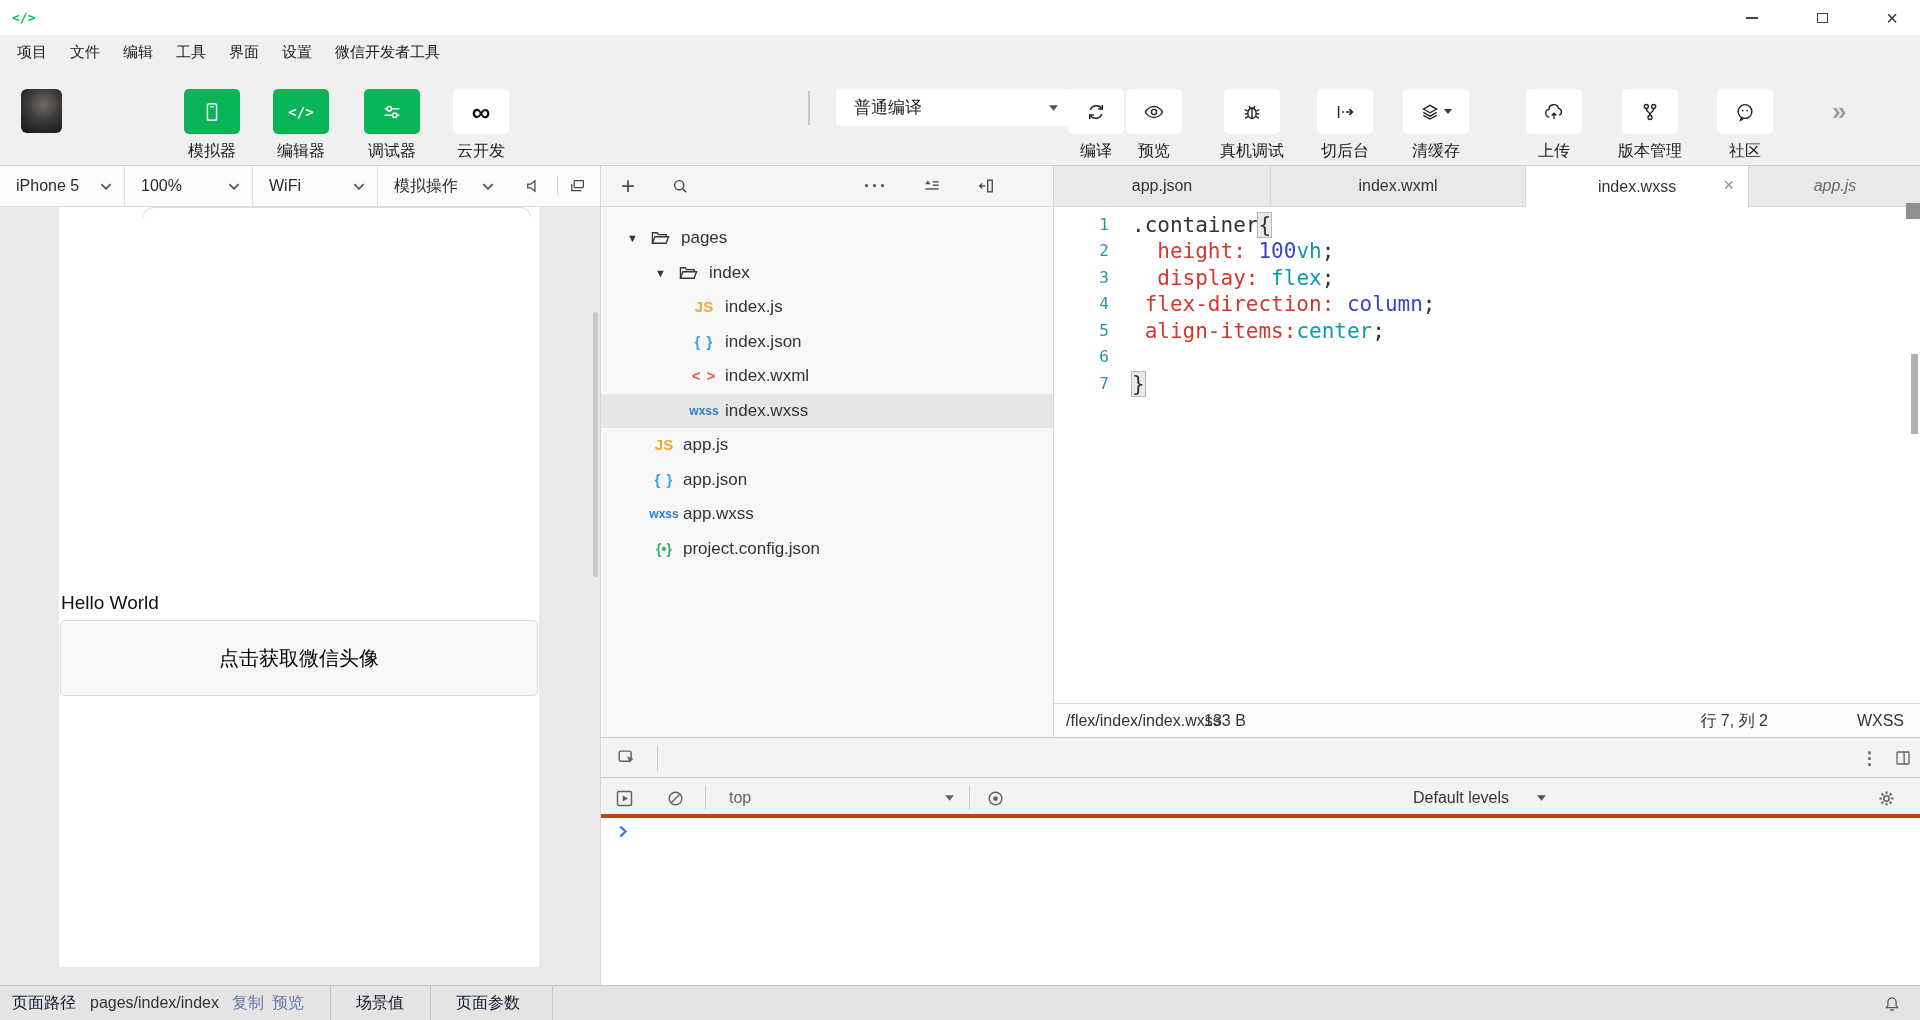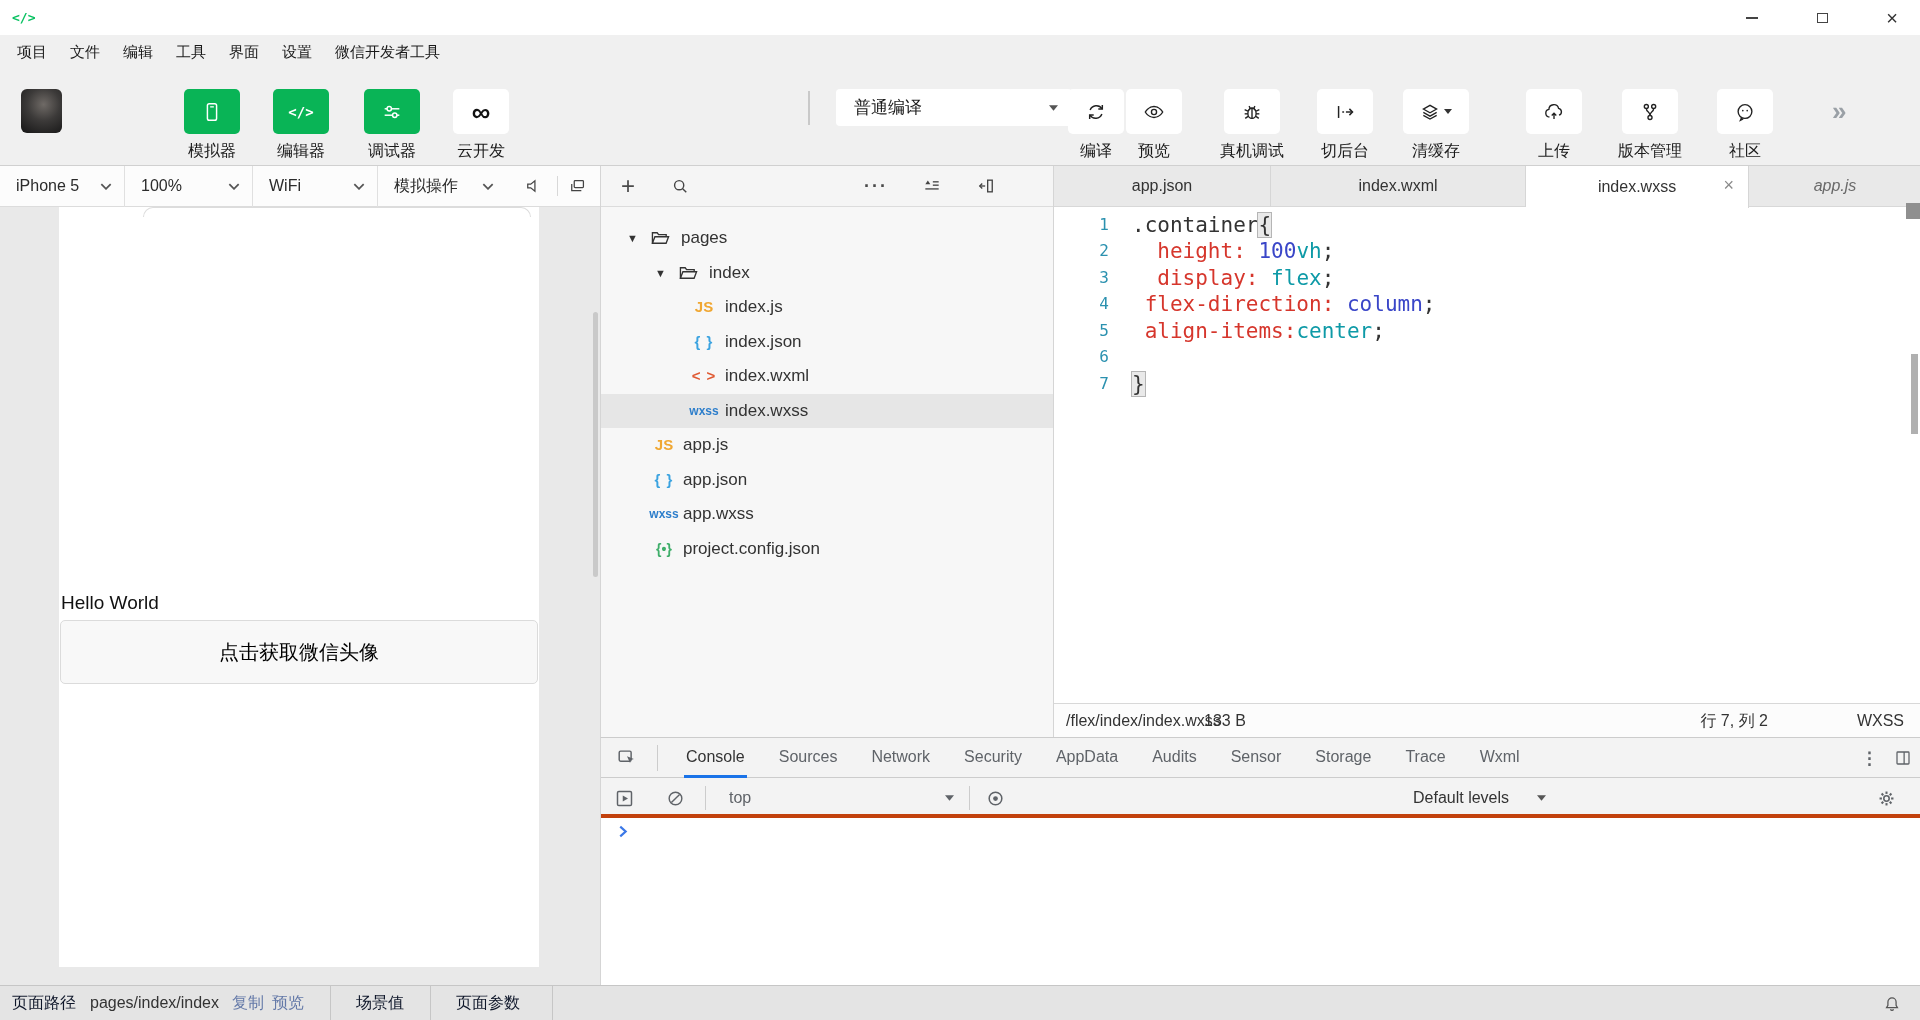--- a/index.html
+++ b/index.html
@@ -49,21 +49,21 @@
   .device-bar { position:absolute; left:0; top:0; width:600px; height:42px; background:#fcfcfc; border-bottom:1px solid #dcdcdc; }
   .seg { position:absolute; top:0; height:42px; display:flex; align-items:center; justify-content:space-between;
          padding:0 12px 0 16px; border-right:1px solid #e0e0e0; font-size:16px; color:#2b2b2b; }
   .bar-icon { position:absolute; top:10px; width:24px; height:22px; display:flex; align-items:center; justify-content:center; }
   .mini-div { position:absolute; left:557px; top:11px; width:1px; height:20px; background:#d8d8d8; }
 
   .sim-page { position:absolute; left:59px; top:42px; width:480px; height:760px; background:#fff; }
   .capsule { position:absolute; left:84px; top:0px; width:388px; height:10px; background:#fff;
              border:1px solid #dcdcdc; border-bottom:none; border-radius:10px 10px 0 0; }
   .hello { position:absolute; left:2px; top:385px; font-size:19px; color:#111; }
-  .avatar-btn { position:absolute; left:1px; top:413px; width:478px; height:64px; background:#f8f8f8;
+  .avatar-btn { position:absolute; left:1px; top:413px; width:478px; height:76px; background:#f8f8f8;
                 border:1px solid #dbdbdb; border-radius:5px; font-size:20px; color:#000;
                 display:flex; align-items:center; justify-content:center; }
   .sim-scroll { position:absolute; left:593px; top:147px; width:5px; height:265px; background:#c9c9c9; border-radius:3px; }
 
   .tree-panel { position:absolute; left:600px; top:165px; width:453px; height:572px; background:#f7f7f7; border-left:1px solid #d5d5d5; }
   .tree-header { position:absolute; left:0; top:0; right:0; height:42px; border-bottom:1px solid #dcdcdc; background:#f5f5f5; }
   .th-icon { position:absolute; top:9px; width:26px; height:24px; display:flex; align-items:center; justify-content:center; color:#4a4a4a; }
   .plus { font-size:24px; font-weight:400; line-height:22px; }
   .dots { font-size:18px; font-weight:700; letter-spacing:2px; line-height:20px; }
   .trow { position:absolute; left:0; right:0; height:34px; }
@@ -504,32 +504,20 @@
 
 <div class="dbg-panel">
   <div class="dbg-tabs">
     <div class="inspect-box">
       <svg width="22" height="22" viewBox="0 0 24 24">
           <rect x="3.5" y="4.5" width="13" height="11" rx="1.5" fill="none" stroke="#5f6368" stroke-width="1.6"></rect>
           <path d="M12 10l7.5 3.2-3.2 1 -1 3.2z" fill="#5f6368"></path>
         </svg>
     </div>
     <div class="dbg-div1"></div>
-    <div class="dbg-tablist">
-      <span class="dtab active">Console</span>
-      <span class="dtab">Sources</span>
-      <span class="dtab">Network</span>
-      <span class="dtab">Security</span>
-      <span class="dtab">AppData</span>
-      <span class="dtab">Audits</span>
-      <span class="dtab">Sensor</span>
-      <span class="dtab">Storage</span>
-      <span class="dtab">Trace</span>
-      <span class="dtab">Wxml</span>
-    </div>
     <div class="dbg-right">
       <span class="vdots">⋮</span>
       <svg width="18" height="18" viewBox="0 0 24 24" fill="none" stroke="#5f6368" stroke-width="1.7">
           <rect x="4" y="4" width="16" height="16" rx="1"></rect>
           <line x1="13.5" y1="4" x2="13.5" y2="20"></line>
         </svg>
     </div>
   </div>
 
   <div class="con-toolbar">

